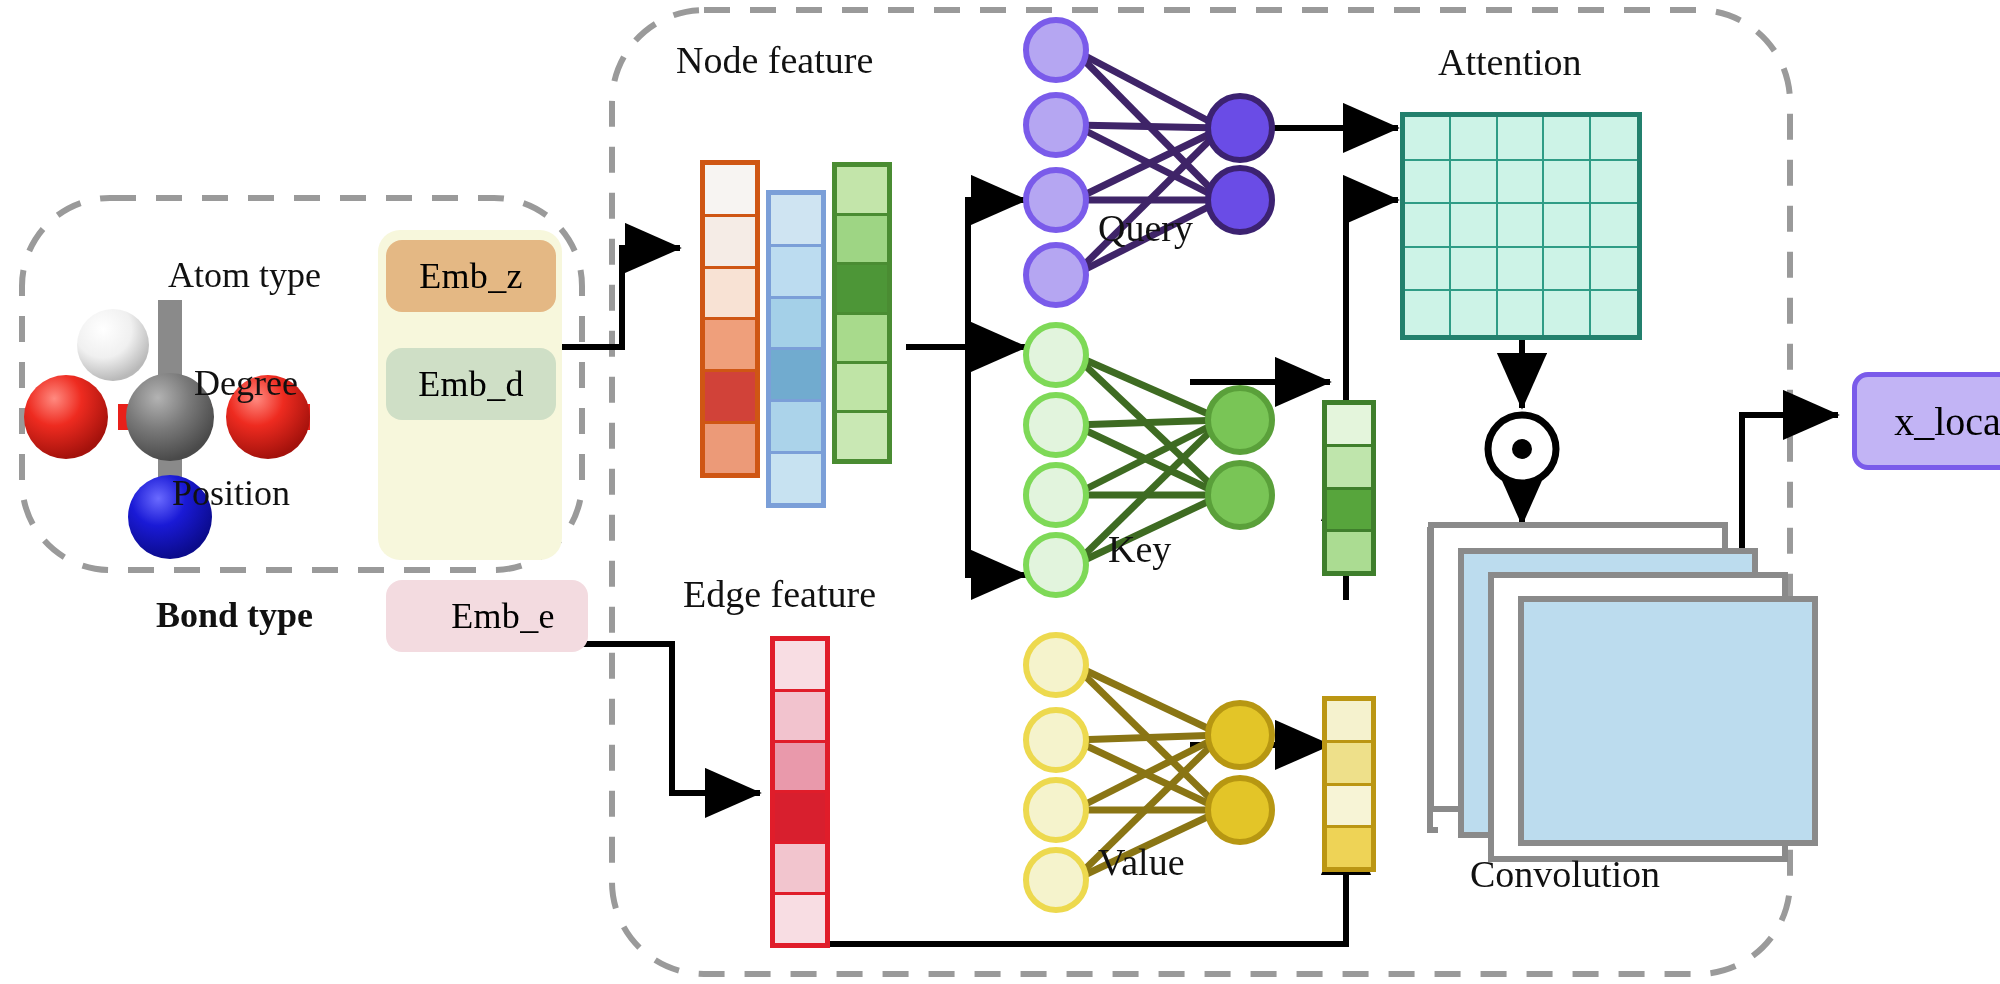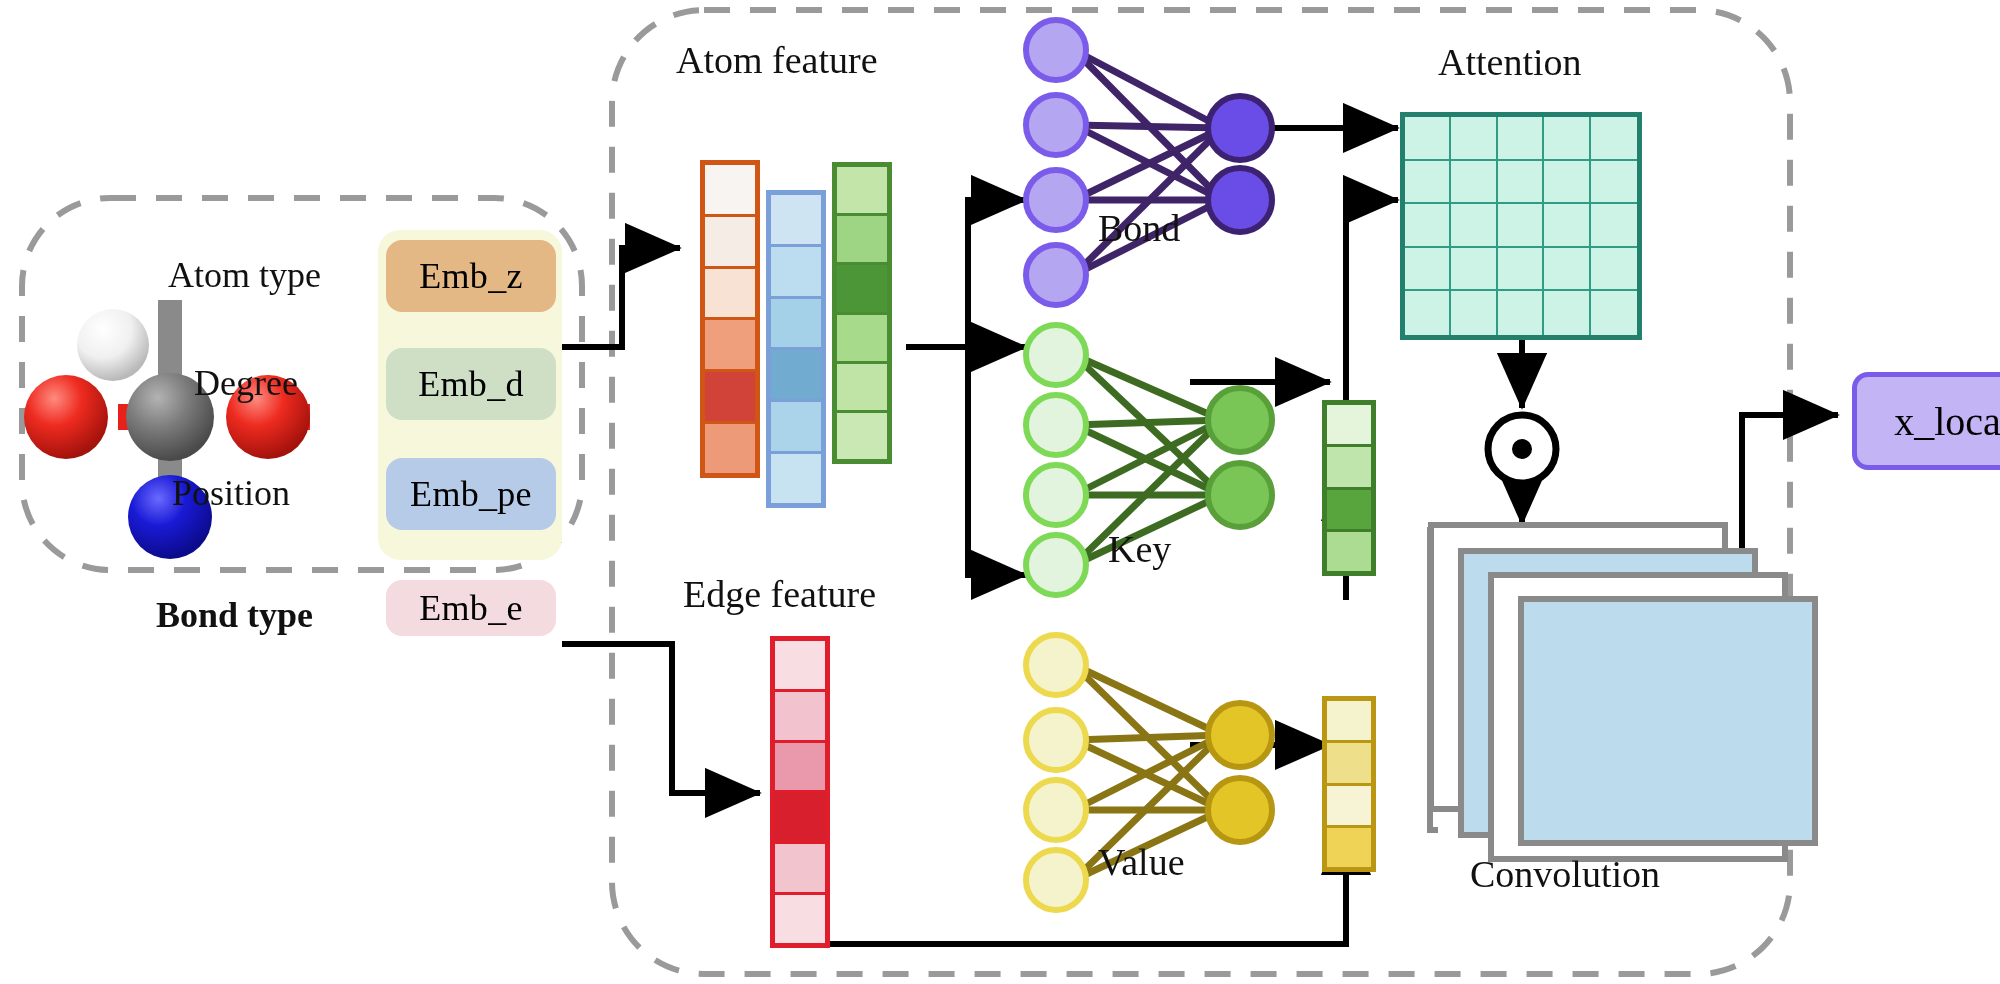--- a/index.html
+++ b/index.html
@@ -181,35 +181,32 @@
   <div class="conv-sheet" style="left:1518px;top:596px;width:300px;height:250px;background:#bcdcee;border:6px solid #8a8a8a;"></div>
 
   <div class="emb-wrap" style="left:378px;top:230px;width:184px;height:330px;"></div>
 
   <div class="emb" style="left:386px;top:240px;width:170px;height:72px;background:#e4b884;">
     <span>Emb_z</span>
   </div>
   <div class="emb" style="left:386px;top:348px;width:170px;height:72px;background:#cfdfc6;">
     <span>Emb_d</span>
   </div>
-  <div class="emb" style="left:386px;top:458px;width:170px;height:72px;background:#b6cbe8;">
-    <span>Emb_pe</span>
-  </div>
-  <div class="emb" style="left:386px;top:580px;width:170px;height:56px;background:#f3dbe0;">
+  <div class="emb" style="left:386px;top:580px;width:170px;height:72px;background:#f3dbe0;padding-left:32px;">
     <span>Emb_e</span>
   </div>
 
   <div class="lbl lbl-md" style="left:168px;top:254px;">Atom type</div>
   <div class="lbl lbl-md" style="left:194px;top:362px;text-align:right;">Degree</div>
   <div class="lbl lbl-md" style="left:172px;top:472px;">Position</div>
   <div class="lbl lbl-md" style="left:156px;top:594px;font-weight:bold;">Bond type</div>
 
-  <div class="lbl lbl-lg" style="left:676px;top:38px;">Atom feature</div>
+  <div class="lbl lbl-lg" style="left:676px;top:38px;">Node feature</div>
   <div class="lbl lbl-lg" style="left:672px;top:572px;margin-left:11px;">Edge feature</div>
-  <div class="lbl lbl-lg" style="left:1098px;top:206px;">Bond</div>
+  <div class="lbl lbl-lg" style="left:1098px;top:206px;">Query</div>
   <div class="lbl lbl-lg" style="left:1108px;top:527px;">Key</div>
   <div class="lbl lbl-lg" style="left:1098px;top:840px;">Value</div>
   <div class="lbl lbl-lg" style="left:1438px;top:40px;">Attention</div>
   <div class="lbl lbl-lg" style="left:1470px;top:852px;text-align:center;">Convolution</div>
 
   <div class="vec" style="left:700px;top:160px;width:60px;height:318px;border:5px solid #cf5614;">
     <div class="cell" style="background:#f7f4f2;border-bottom:3px solid #cf5614;"></div>
     <div class="cell" style="background:#f5ece6;border-bottom:3px solid #cf5614;"></div>
     <div class="cell" style="background:#f8e2d4;border-bottom:3px solid #cf5614;"></div>
     <div class="cell" style="background:#ef9f7b;border-bottom:3px solid #cf5614;"></div>

